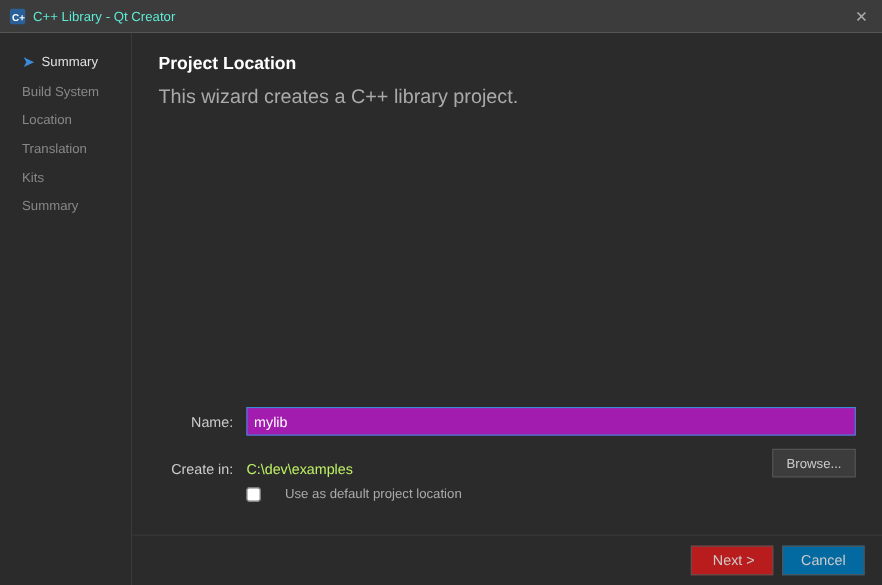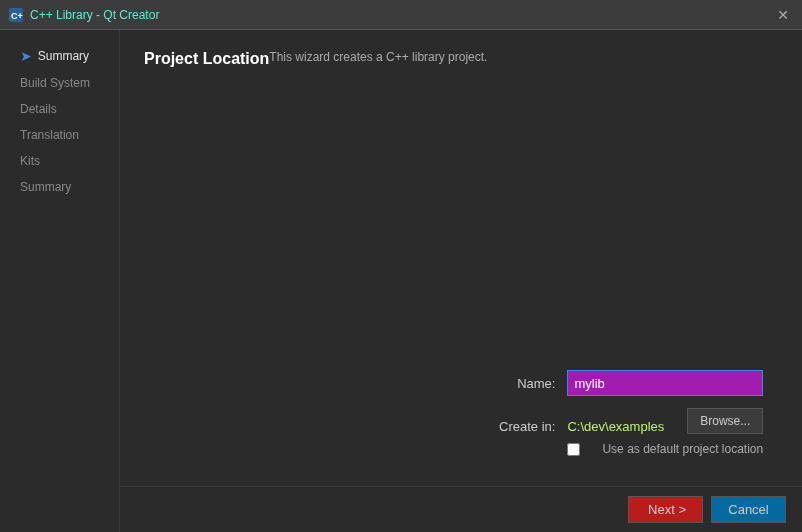--- a/index.html
+++ b/index.html
@@ -74,32 +74,32 @@
       color: #3a8bd8;
       font-size: 14px;
     }
 
     
     .content {
       flex: 1;
       background: #2b2b2b;
       padding: 20px 24px;
       display: flex;
-      flex-direction: row;
+      flex-direction: column;
     }
 
     .page-title {
       font-size: 16px;
       font-weight: bold;
       color: #ffffff;
       margin-bottom: 10px;
     }
 
     .page-subtitle {
-      font-size: 12px;
+      font-size: 18px;
       color: #aaaaaa;
       margin-bottom: auto;
     }
 
     
     .form-area {
       margin-top: auto;
       padding-bottom: 10px;
     }
 
@@ -227,21 +227,21 @@
 
   <div class="sidebar">
     <div class="sidebar-item active">
       <span class="arrow">➤</span>
       <span>Summary</span>
     </div>
     <div class="sidebar-item">
       <span>Build System</span>
     </div>
     <div class="sidebar-item">
-      <span>Details</span>
+      <span>Location</span>
     </div>
     <div class="sidebar-item">
       <span>Translation</span>
     </div>
     <div class="sidebar-item">
       <span>Kits</span>
     </div>
     <div class="sidebar-item">
       <span>Summary</span>
     </div>

